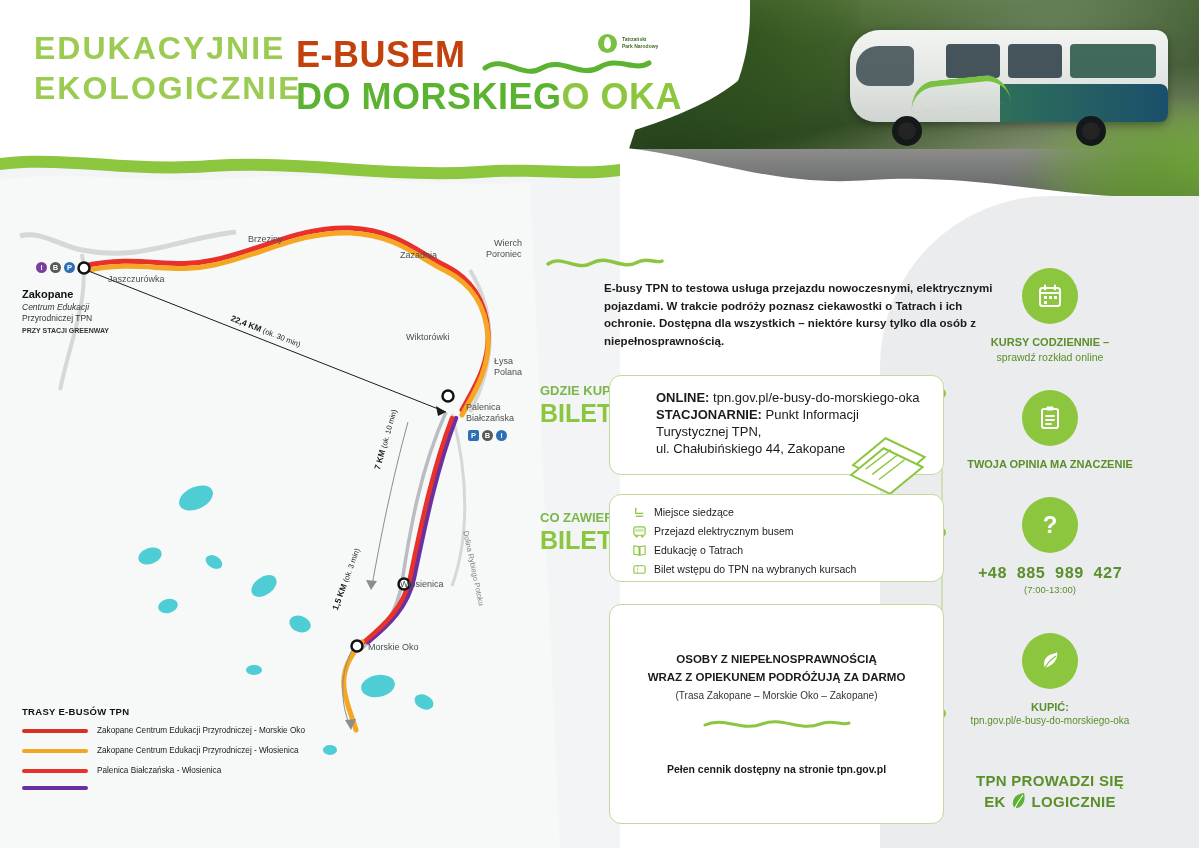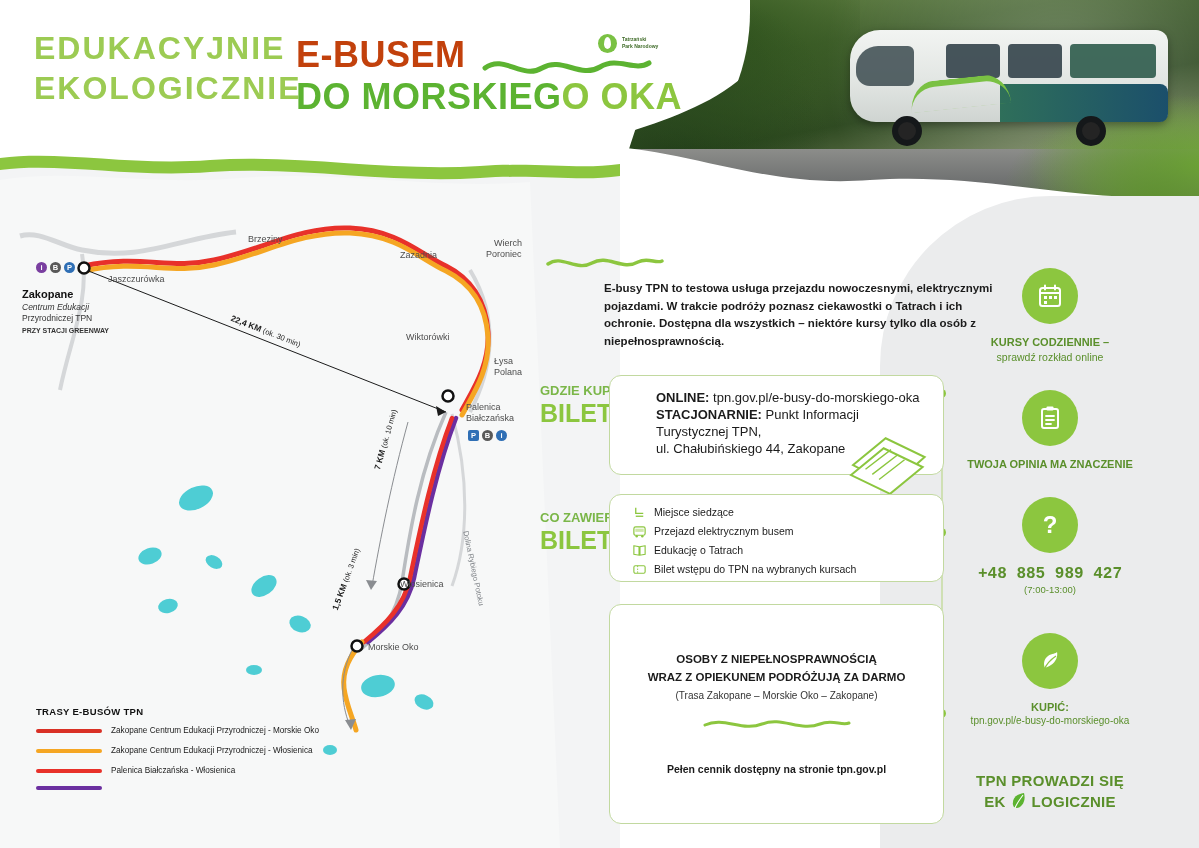--- a/index.html
+++ b/index.html
@@ -127,21 +127,21 @@
   .map-bg { position: absolute; left: 0; top: 0; width: 620px; height: 698px; }
   .map-label {
     position: absolute; font-size: 9px; color: #4d4d4d;
   }
   .city-name { position: absolute; font-size: 11px; font-weight: 700; color: #111; }
   .city-sub { position: absolute; font-size: 8.5px; color: #333; line-height: 11px; }
   .city-sub.small { font-size: 7px; font-weight: 700; }
   .dist-label { position: absolute; font-size: 8.5px; font-weight: 700; color: #1b1b1b; }
   .dist-label span { font-weight: 400; font-size: 7.5px; }
 
-  .legend { position: absolute; left: 36px; top: 556px; width: 300px; }
+  .legend { position: absolute; left: 22px; top: 556px; width: 300px; }
   .legend-title { font-size: 9.5px; font-weight: 700; color: #111; margin-bottom: 9px; letter-spacing: .3px;}
   .legend-row { display: flex; align-items: center; margin-bottom: 11px; }
   .legend-swatch { width: 66px; height: 4px; border-radius: 2px; margin-right: 9px; }
   .legend-text { font-size: 8.2px; color: #1b1b1b; }
 
   .poi-icons { position: absolute; display: flex; gap: 3px; }
   .poi { width: 11px; height: 11px; border-radius: 2px; background: #2f6fb5;
          color: #fff; font-size: 7.5px; line-height: 11px; text-align: center; font-weight: 700;}
   .poi.round { border-radius: 50%; }
   .poi.purple { background: #7a3fa0; }

